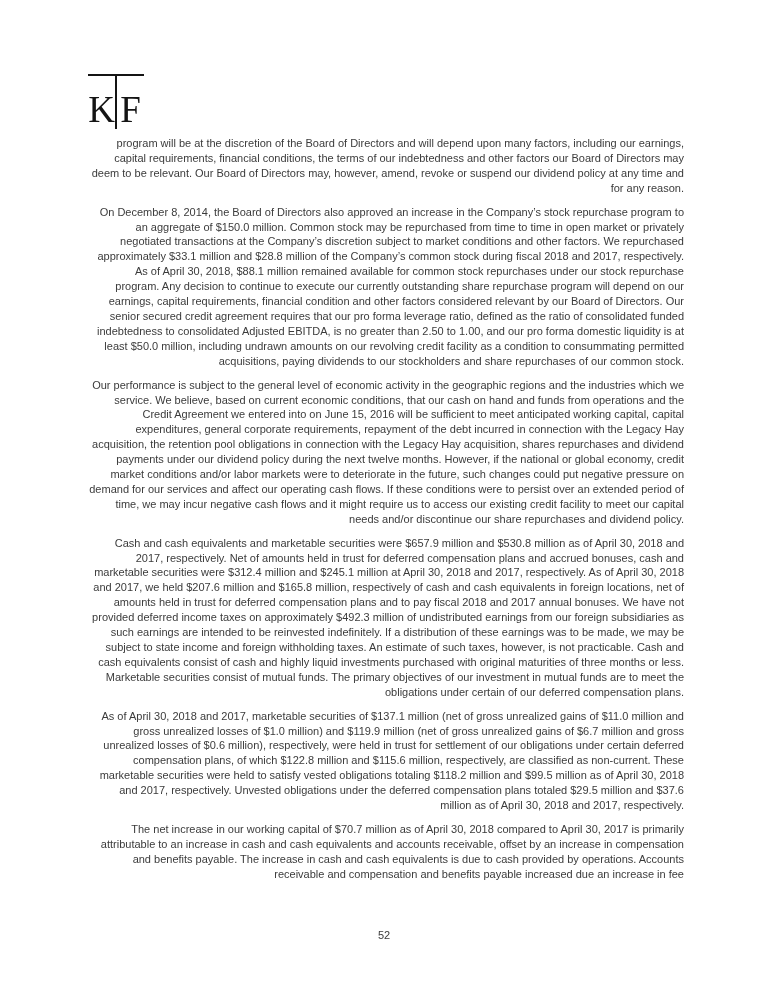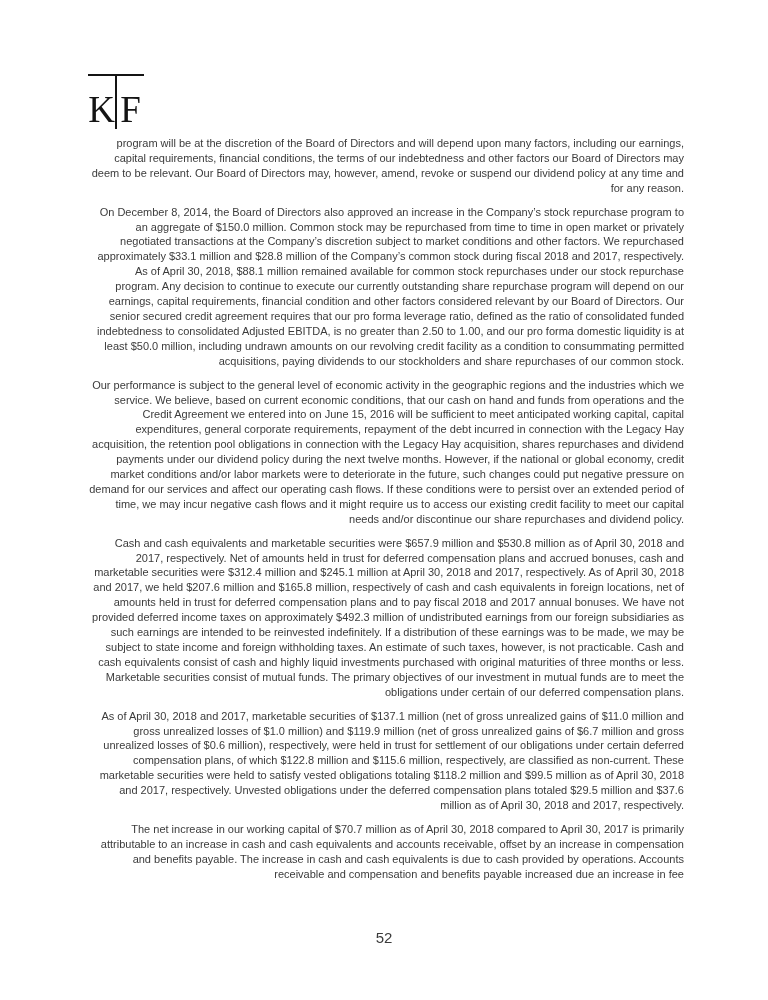--- a/index.html
+++ b/index.html
@@ -47,21 +47,21 @@
     line-height: 14.9px;
     text-align: right;
   }
   .content p { margin-bottom: 9px; }
   .page-number {
     position: absolute;
     left: 0;
     right: 0;
     top: 929px;
     text-align: center;
-    font-size: 15px;
+    font-size: 11px;
     color: #3b3b3b;
   }
 </style>
 </head>
 <body>
 
 <div class="page">
 
   <div class="logo">
     <div class="logo-cell k">K</div>

